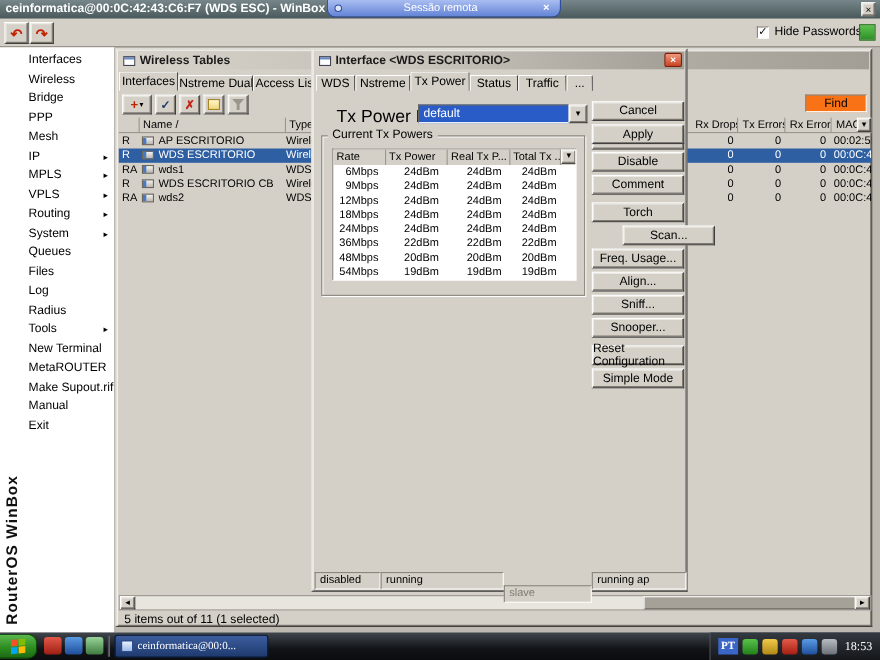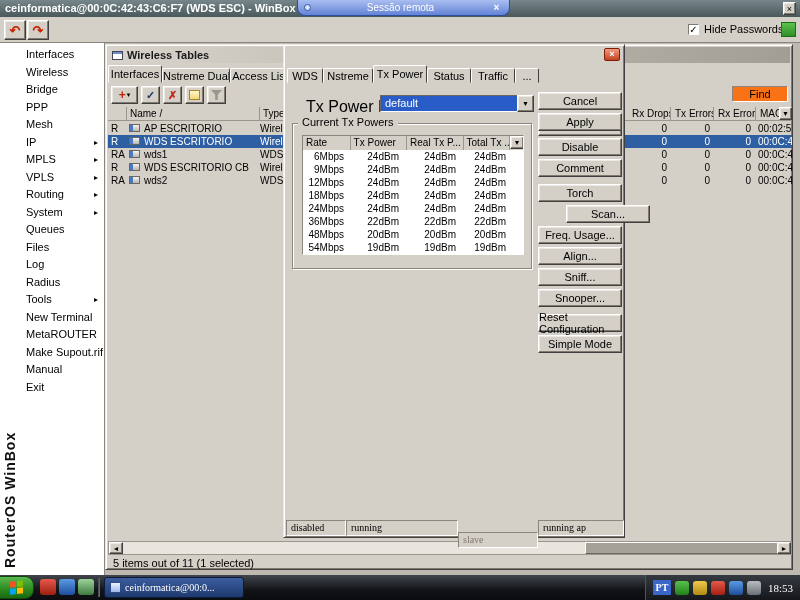--- a/index.html
+++ b/index.html
@@ -116,21 +116,21 @@
   .txh > span { border-right:1px solid #9a958d; padding-left:3px; overflow:hidden; white-space:nowrap; }
   .txh .w0 { width:48px; } .txh .w1 { width:57px; } .txh .w2 { width:57px; } .txh .w3 { width:47px; }
   .txh .tarr { width:13px; height:13px; font-size:7px; border-right:none; padding:0; }
   .txrow { display:flex; height:13px; font-size:10px; line-height:13px; }
   .txrow > span { display:block; text-align:right; }
   .txrow .w0 { width:48px; padding-right:7px; } .txrow .w1 { width:57px; padding-right:9px; }
   .txrow .w2 { width:57px; padding-right:9px; } .txrow .w3 { width:47px; padding-right:6px; }
   .dlgbtn { position:absolute; left:254px; width:84px; height:18px; font-size:11px; }
   .scell { position:absolute; top:475px; height:16px; background:#d4d0c8;
            border:1px solid; border-color:#8a867e #fff #fff #8a867e;
-           font-size:10px; line-height:14px; padding-left:4px; overflow:hidden; white-space:nowrap;font-family:Liberation Serif, serif; }
+           font-size:10px; line-height:14px; padding-left:4px; overflow:hidden; white-space:nowrap; }
   .scell.gray { color:#80796f; }
 
   
   .taskbar { position:absolute; left:0; top:575px; width:800px; height:25px;
              background:linear-gradient(#40464d,#111317 60%,#0a0c0f);font-family:Liberation Serif, serif; }
   .start { position:absolute; left:0; top:1px; width:34px; height:23px; border-radius:0 9px 9px 0;
            background:linear-gradient(#5cb850,#2a8a1e 60%,#1c6a12); border:1px solid #0f4a0a; border-left:none;
            display:flex; align-items:center; justify-content:center; }
   .wflag { width:14px; height:13px; display:grid; grid-template-columns:6px 6px; grid-template-rows:6px 6px;
            gap:1px; transform:skewY(-6deg); }
@@ -304,20 +304,24 @@
         </div>
       <div class="thumb"></div>
       <div class="sbtn btn" style="right:0;">
           <span>►</span>
         </div>
     </div>
     <div class="wstatus">5 items out of 11 (1 selected)</div>
   </div>
 
   <div class="win" id="iwin">
+    <div class="wtitle">
+      <span class="wicon"></span>
+      <span>Interface &lt;WDS ESCRITORIO&gt;</span>
+    </div>
     <div class="xclose"><span>×</span></div>
 
     <div class="tabs" style="left:3px;">
       <div class="tab" style="width:36px;">WDS</div>
       <div class="tab" style="width:50px;">Nstreme</div>
       <div class="tab active" style="width:54px;">Tx Power</div>
       <div class="tab" style="width:44px;">Status</div>
       <div class="tab" style="width:44px;">Traffic</div>
       <div class="tab" style="width:24px;">...</div>
     </div>

